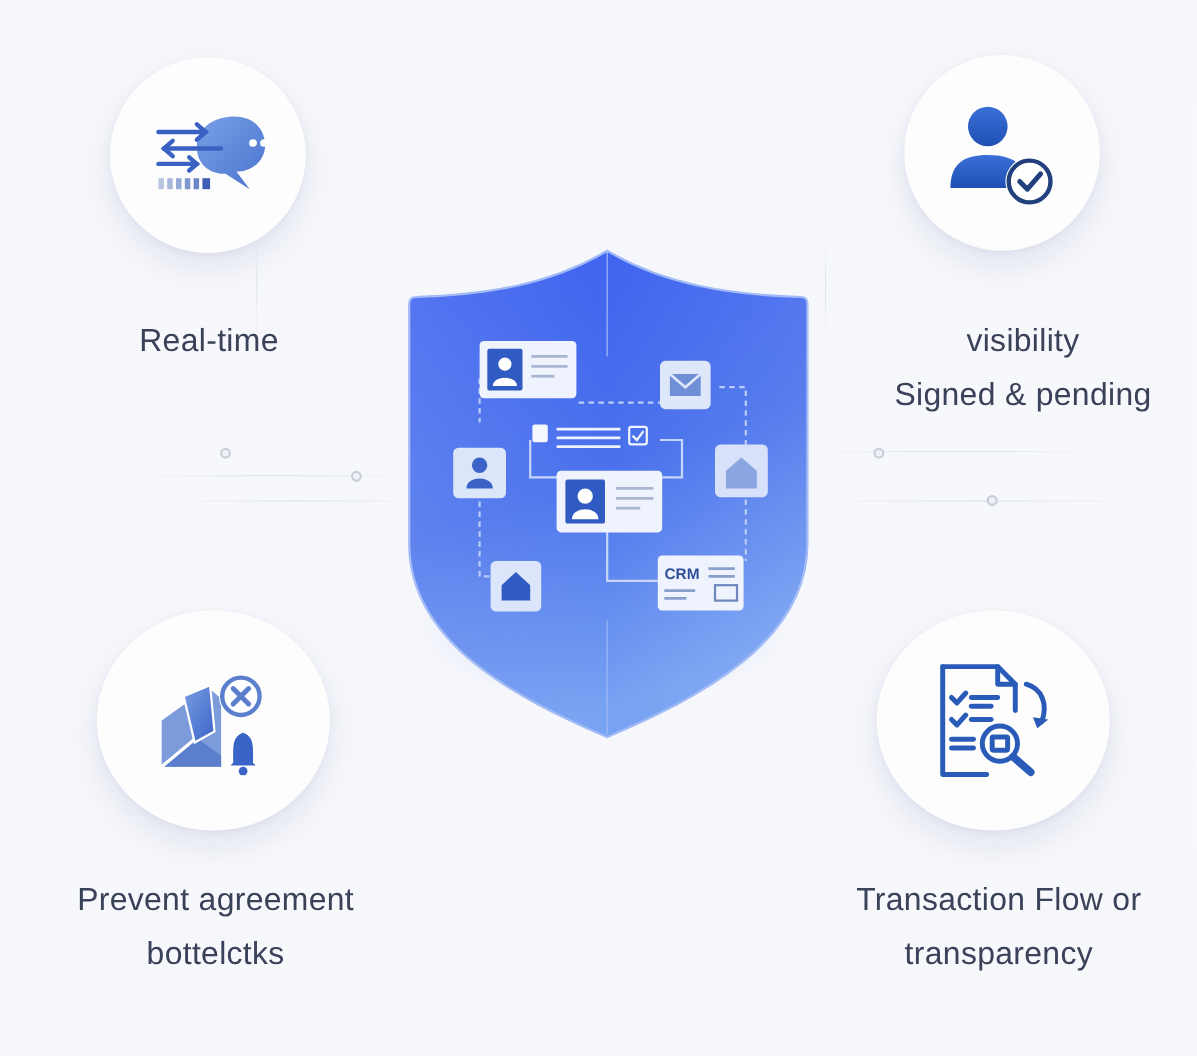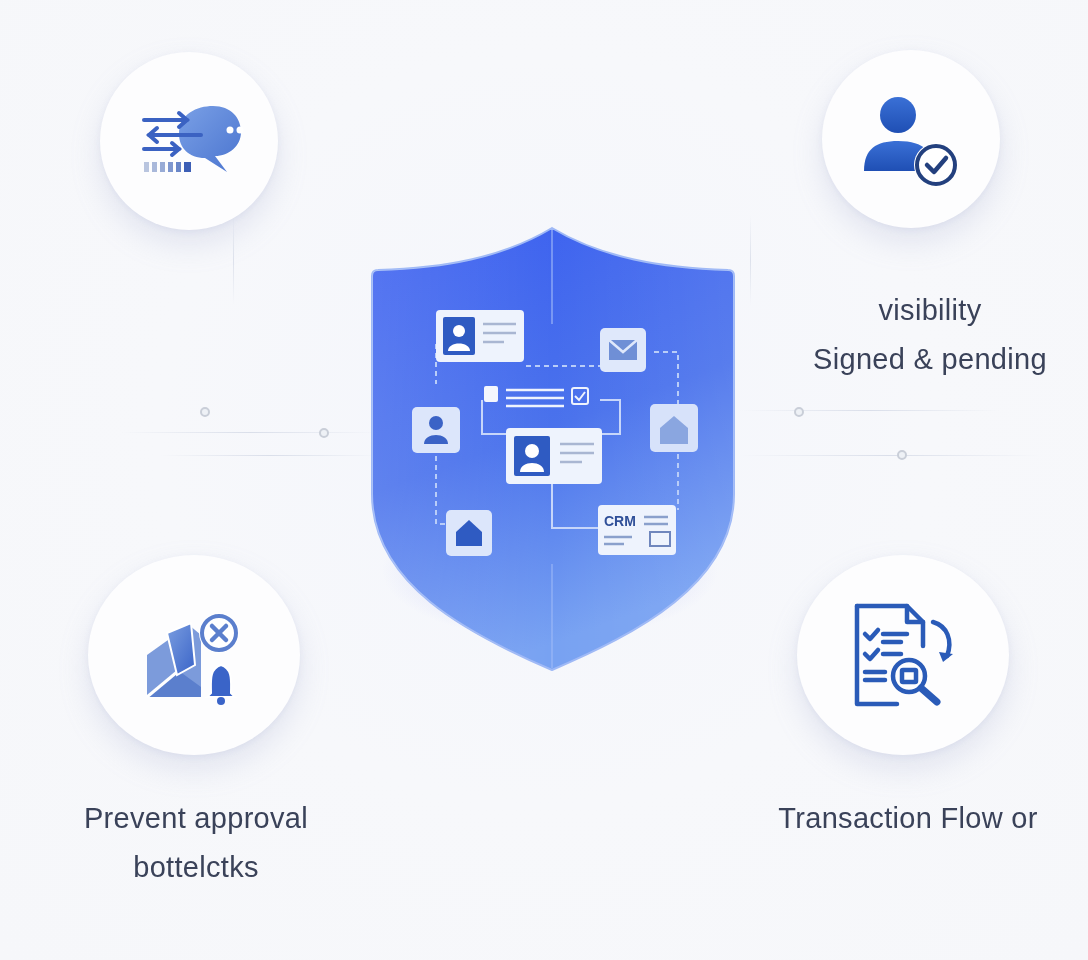--- a/index.html
+++ b/index.html
@@ -55,20 +55,21 @@
       <rect x="15" y="66" width="5" height="10" fill="#b9c5df"></rect>
         <rect x="23" y="66" width="5" height="10" fill="#a9b8da"></rect>
       <rect x="31" y="66" width="5" height="10" fill="#98abd6"></rect>
         <rect x="39" y="66" width="5" height="10" fill="#7f97cf"></rect>
       <rect x="47" y="66" width="5" height="10" fill="#6986c8"></rect>
         <rect x="55" y="66" width="7" height="10" fill="#3d5fb6"></rect>
     </g>
   </svg>
 </div>
 <div class="label" style="left:40px;top:286px;width:300px;">
+  <span>Real-time</span>
 </div>
 
 <div class="circle" style="left:822px;top:50px;width:178px;height:178px;">
   <svg width="110" height="100" viewBox="0 0 110 100">
     <defs>
         <linearGradient id="usr" x1="0" y1="0" x2="0" y2="1">
           <stop offset="0" stop-color="#3a70d6"></stop>
           <stop offset="1" stop-color="#1f4fb4"></stop>
         </linearGradient>
       </defs>
@@ -100,21 +101,21 @@
     <circle cx="80" cy="28" r="17" fill="none" stroke="#5b7fcd" stroke-width="4"></circle>
     <g stroke="#5b7fcd" stroke-width="4.5" stroke-linecap="round">
         <line x1="73" y1="21" x2="87" y2="35"></line>
         <line x1="87" y1="21" x2="73" y2="35"></line>
       </g>
     <path d="M72 88 C72 76 70 64 82 60 C94 64 92 76 92 88 L96 92 L68 92Z" fill="#3a64c8" stroke="#fff" stroke-width="2"></path>
     <circle cx="82" cy="96" r="4" fill="#3a64c8"></circle>
   </svg>
 </div>
 <div class="label" style="left:46px;top:794px;width:300px;">
-  <span>Prevent approval</span>
+  <span>Prevent agreement</span>
   <span>bottelctks</span>
 </div>
 
 <div class="circle" style="left:797px;top:555px;width:212px;height:200px;">
   <svg width="120" height="110" viewBox="0 0 120 110">
     <g fill="none" stroke="#2a5bb8" stroke-width="4.5" stroke-linejoin="round" stroke-linecap="round">
       <path d="M14 6 L64 6 L80 22 L80 46"></path>
       <path d="M14 6 L14 104 L54 104"></path>
       <path d="M64 6 L64 22 L80 22"></path>
       <polyline points="22,34 27,39 35,30"></polyline>
@@ -127,20 +128,21 @@
       <circle cx="66" cy="76" r="16"></circle>
       <line x1="78" y1="88" x2="94" y2="102" stroke-width="7"></line>
       <rect x="59" y="70" width="14" height="12" rx="1"></rect>
       <path d="M90 22 C104 26 110 40 104 56"></path>
     </g>
     <polygon points="96,52 110,54 100,62" fill="#2a5bb8"></polygon>
   </svg>
 </div>
 <div class="label" style="left:748px;top:794px;width:320px;text-align:center;">
   <span>Transaction Flow or</span>
+  <span>transparency</span>
 </div>
 
 <div class="shield-glow"></div>
 <div class="shield-wrap">
   <svg width="372" height="460" viewBox="0 0 372 460">
     <defs>
       <linearGradient id="sh" x1="0" y1="0" x2="0.3" y2="1">
         <stop offset="0" stop-color="#3b5ff0"></stop>
         <stop offset="0.55" stop-color="#4a72ec"></stop>
         <stop offset="1" stop-color="#78a2f2"></stop>

